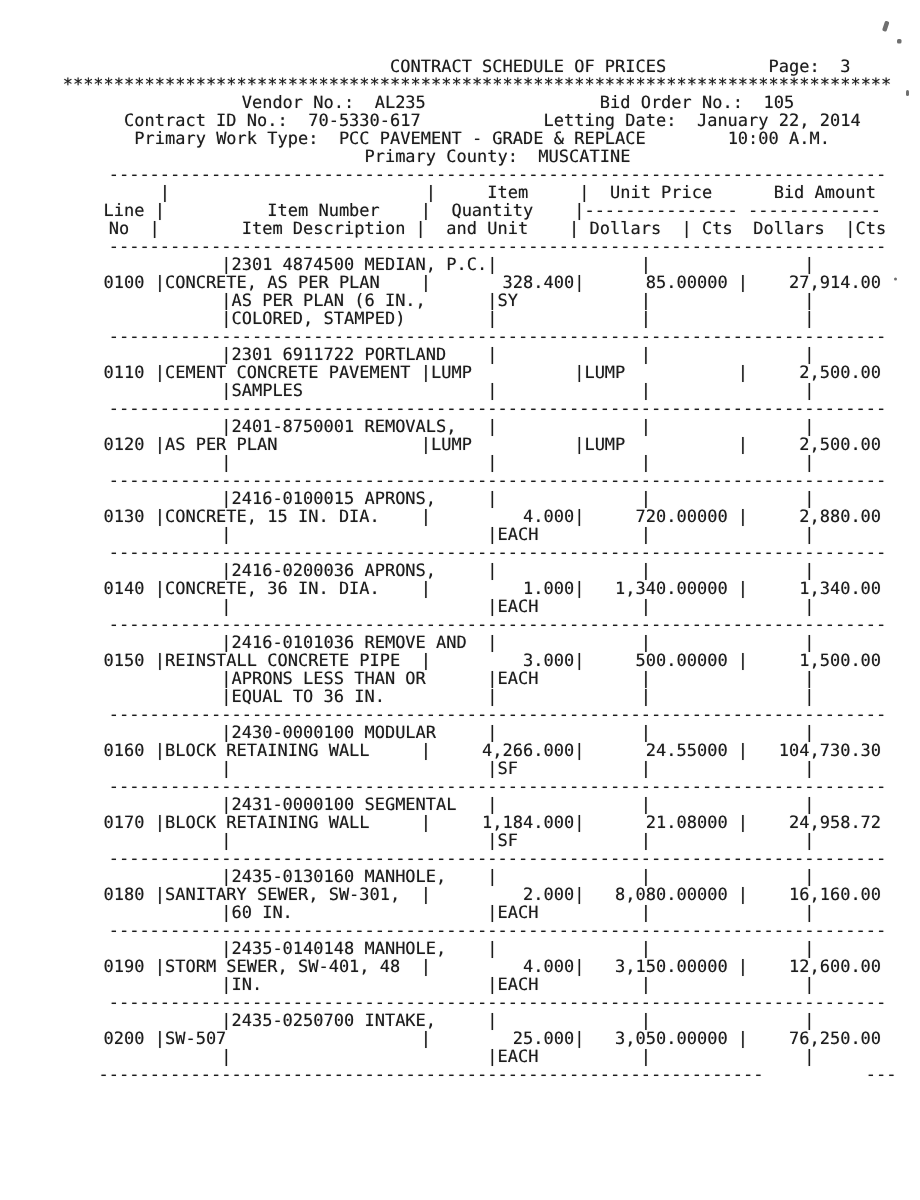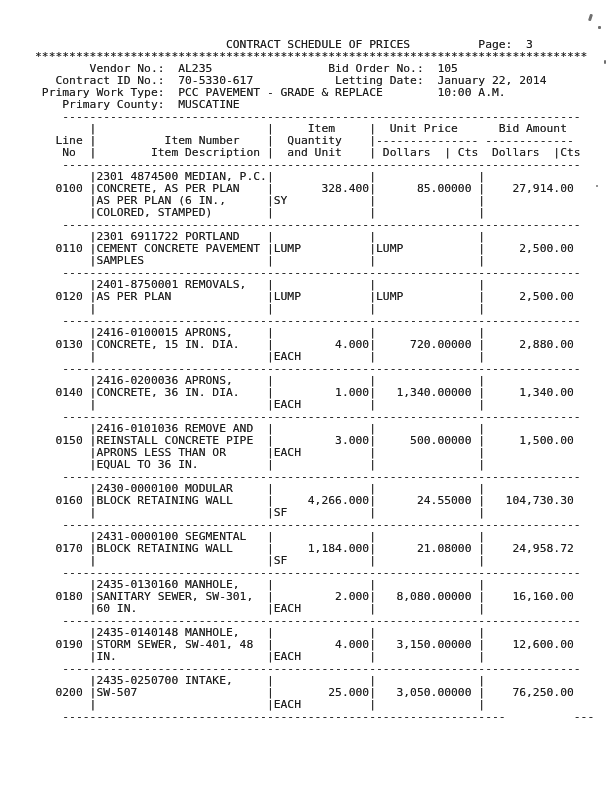--- a/index.html
+++ b/index.html
@@ -4,20 +4,21 @@
 <style>
   html,body{margin:0;padding:0;background:#ffffff;}
   body{width:613px;height:800px;overflow:hidden;position:relative;}
   .page{position:absolute;left:0;top:0;width:613px;height:800px;background:#fff;}
   #doc{
     position:absolute;left:35px;top:38px;width:566px;
     font-family:"DejaVu Sans Mono","Liberation Mono",monospace;
     font-size:11.33px;line-height:12px;color:#1c1c1c;
     white-space:pre;letter-spacing:0;
     text-shadow:0 0 0.5px rgba(20,20,20,0.55);
+    text-align:center;
   }
   .ln{height:12px;}
   .speck{position:absolute;background:#6f6f6f;border-radius:1px;}
   .s1{left:589px;top:14px;width:3px;height:7px;transform:rotate(18deg);}
   .s2{left:598px;top:26px;width:3px;height:3px;}
   .s3{left:604px;top:60px;width:2px;height:4px;}
   .s4{left:596px;top:185px;width:2px;height:2px;}
 </style>
 </head>
 <body>

